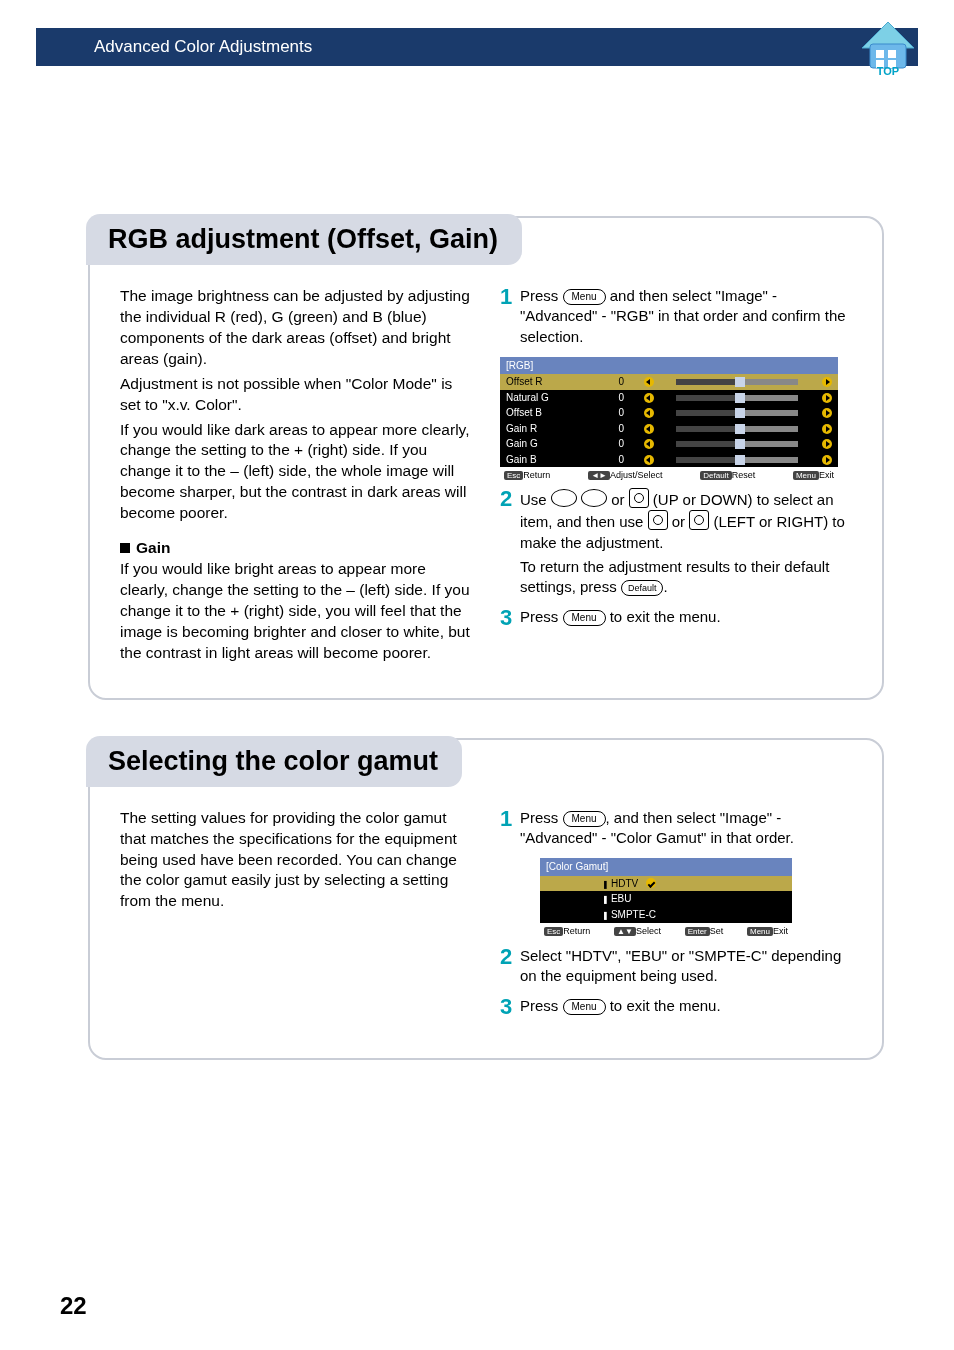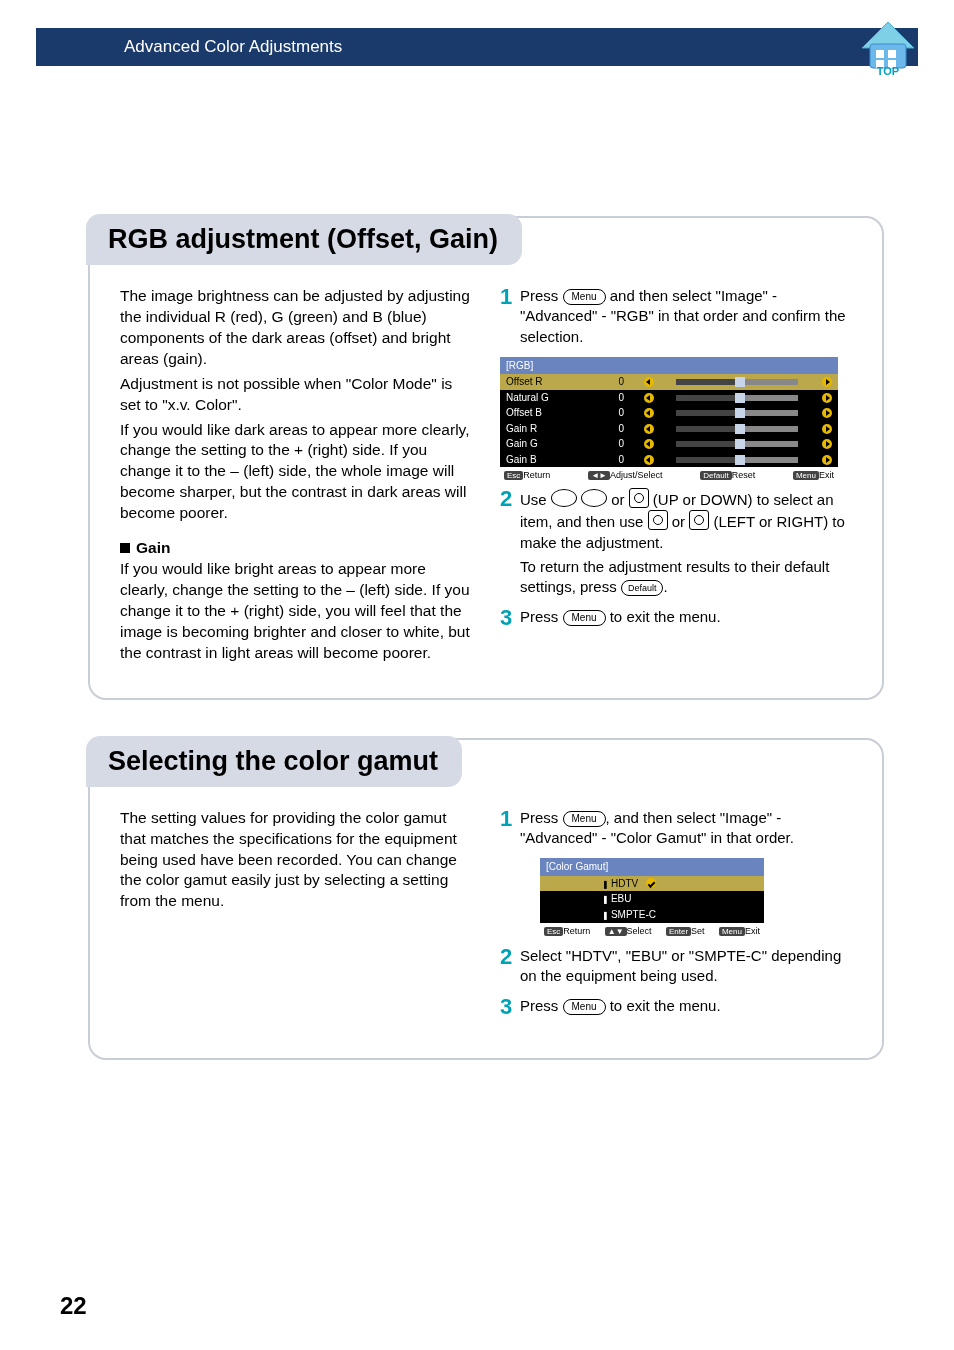--- a/index.html
+++ b/index.html
@@ -21,21 +21,21 @@
     background: #1a3a6b;
     height: 38px;
     margin: 0 36px;
     display: flex;
     align-items: center;
     box-sizing: border-box;
   }
   .header-title {
     color: #fff;
     font-size: 17px;
-    margin-left: 88px;
+    margin-left: 58px;
   }
   .top-icon {
     position: absolute;
     right: 36px;
     top: 20px;
     width: 60px;
     height: 56px;
   }
   .top-icon svg { width:60px; height:56px; }
 
@@ -203,21 +203,21 @@
     gap:6px;
     justify-content:space-between;
   }
   .rgb-footer .kb {
     background:#444; color:#fff; padding:0 3px; border-radius:2px; font-size:8px;
   }
 
   
   .gamut-menu {
     margin:10px auto 6px 40px;
-    width:224px;
+    width:252px;
     background:#000;
     font-size:10px;
     color:#fff;
   }
   .gamut-title {
     background:#6984be;
     padding:2px 6px;
   }
   .gamut-opt {
     padding:1px 0 1px 62px;

